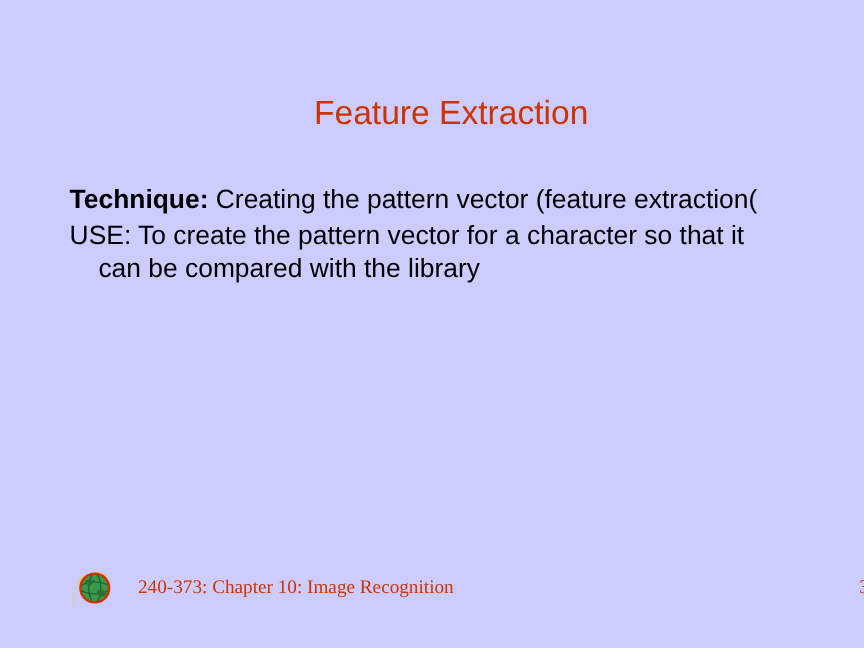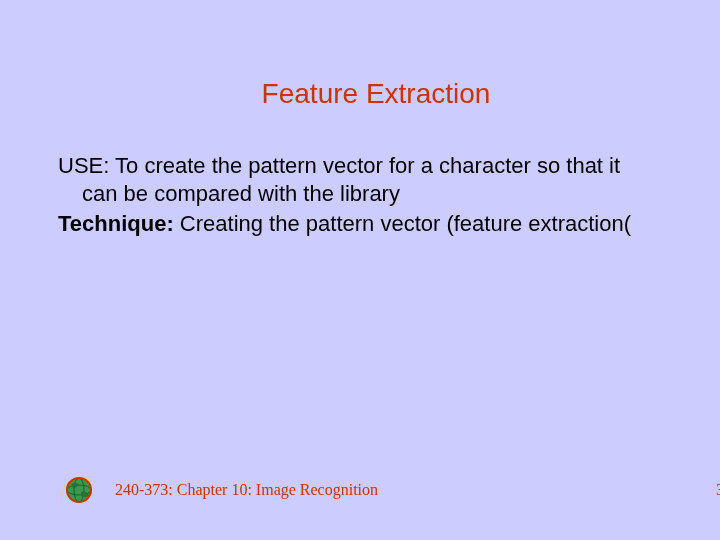--- a/index.html
+++ b/index.html
@@ -61,24 +61,24 @@
     font-family: "Times New Roman", Times, serif;
     font-size: 16px;
   }
 </style>
 </head>
 <body>
 
 <h1 class="title">Feature Extraction</h1>
 
 <div class="body-text">
-  <p>USE: To create the pattern vector for a character so that it can be compared with the library</p>
   <p>
     <span class="bold">Technique:</span><span>  Creating the pattern vector (feature extraction(</span>
   </p>
+  <p>USE: To create the pattern vector for a character so that it can be compared with the library</p>
 </div>
 
 <div class="footer">
   <div class="footer-left">
     <span class="icon">
       <svg viewBox="0 0 40 40">
         <path d="M4 36 Q2 20 14 10 Q26 2 36 14 Q30 8 20 8 Q10 8 6 20 Q4 28 4 36 Z" fill="#ffcc33"></path>
         <circle cx="22" cy="20" r="12" fill="#3a994a"></circle>
         <ellipse cx="22" cy="20" rx="12" ry="5" fill="none" stroke="#1b5e2a" stroke-width="1"></ellipse>
         <ellipse cx="22" cy="20" rx="5" ry="12" fill="none" stroke="#1b5e2a" stroke-width="1"></ellipse>

